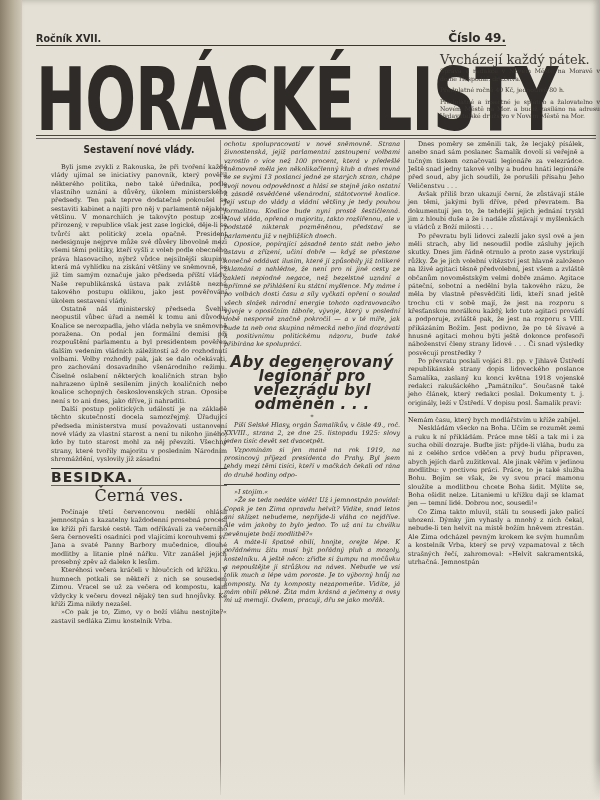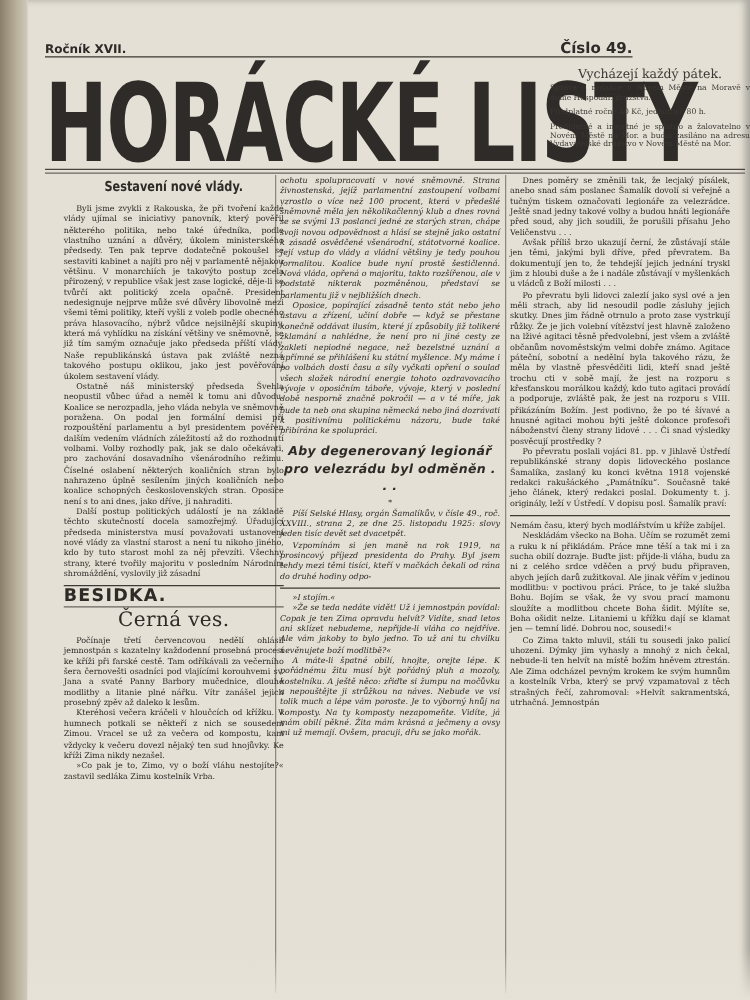--- a/index.html
+++ b/index.html
@@ -30,21 +30,21 @@
     position: absolute; left: 36px; top: 46px; width: 345px; height: 85px;
     font-family: "DejaVu Sans", sans-serif; font-weight: bold;
     font-size: 68px; line-height: 85px; letter-spacing: -1px;
     color: #2f2b28; transform: scaleY(1.28) scaleX(0.88); transform-origin: left top;
     white-space: nowrap;
   }
   .infobox {
     position: absolute; left: 440px; top: 55px; width: 160px;
     font-size: 6.1px; line-height: 7.4px; color: #3b3733;
   }
-  .infobox .pub { text-align: center; font-size: 10px; margin-bottom: 4px; margin-top: 1px; }
+  .infobox .pub { text-align: left; font-size: 13px; margin-bottom: 4px; margin-top: 1px; }
   .infobox p { margin: 0 0 4px 0; text-align: justify; }
   .rule-head { position: absolute; left: 36px; top: 135px; width: 560px; border-top: 1px solid #4a4540; }
   .rule-head2 { position: absolute; left: 36px; top: 138px; width: 560px; border-top: 0.6px solid #6a655e; }
 
   .col {
     position: absolute; top: 140px; width: 176px;
     font-size: 6.4px; line-height: 8.35px; text-align: justify; color: #2e2a26;
   }
   .col p { margin: 0; text-indent: 10px; }
   .col p.noind { text-indent: 0; }
@@ -53,21 +53,21 @@
   .col3 { left: 408px; }
   .vdiv { position: absolute; top: 140px; width: 0; height: 655px; border-left: 0.7px solid #8d877d; }
 
   .art-title {
     font-family: "DejaVu Sans", sans-serif; font-weight: bold;
     text-align: center; font-size: 11px; line-height: 14px;
     margin: 3px 0 6px 0; text-indent: 0; transform: scaleX(0.82);
   }
   .art-title2 {
     font-family: "DejaVu Sans", sans-serif; font-weight: bold;
-    text-align: center; font-size: 10px; line-height: 14px;
+    text-align: center; font-size: 15px; line-height: 14px;
     margin: 6px 0 2px 0; letter-spacing: 0.3px;
   }
   .star { text-align: center; font-size: 6px; line-height: 8px; }
   .hr { border-top: 1.2px solid #3d3934; margin: 5px 0 3px 0; }
   .hr2 { border-top: 0.7px solid #6a655e; margin: 0 0 4px 0; }
   .section-head {
     font-family: "DejaVu Sans", sans-serif; font-weight: bold; font-size: 14px;
     text-align: left; letter-spacing: 1px; margin: 4px 0 3px 0;
   }
   .story-title {

